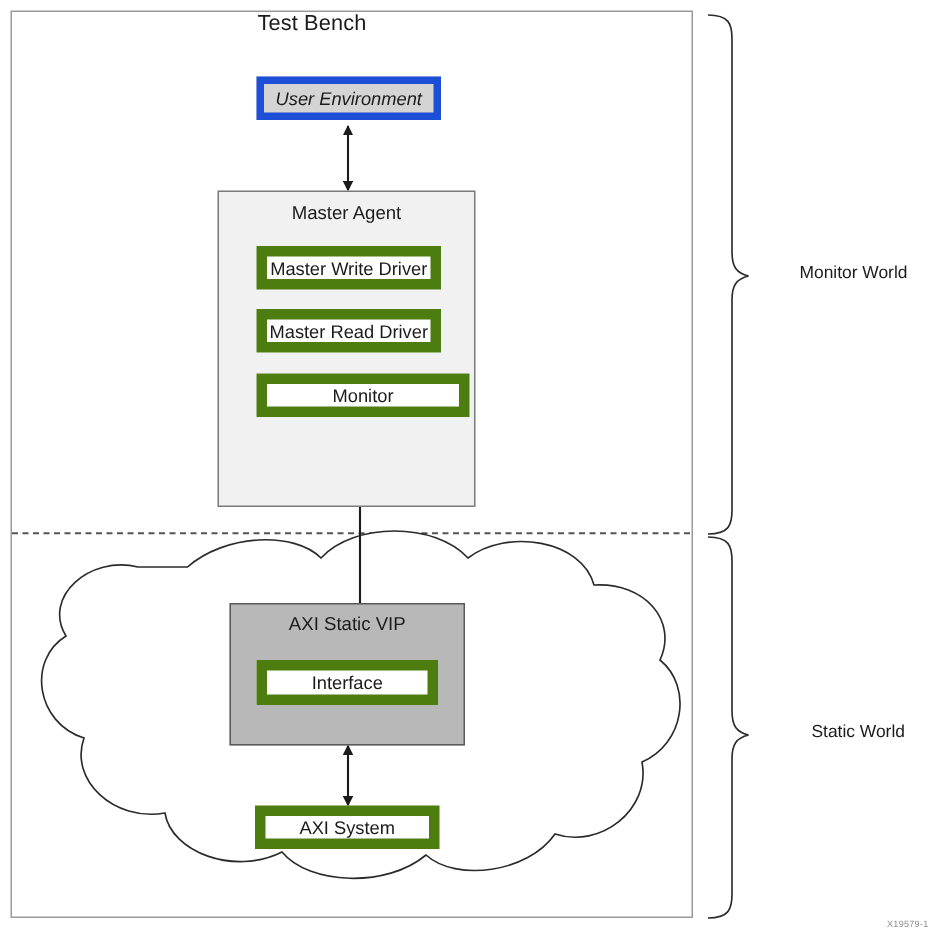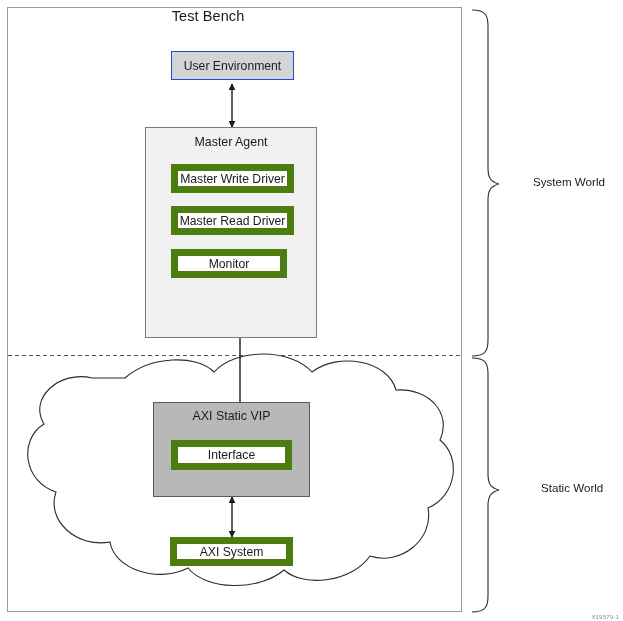--- a/index.html
+++ b/index.html
@@ -47,21 +47,22 @@
     align-items: center;
     justify-content: center;
     font-size: 12.2px;
     color: #1b1b1b;
     border: 7px solid #4d7c0f;
     background: #ffffff;
   }
 
   .node-shaded {
     background: #d4d4d4;
-    border: 1px solid #1d4ed8;
+    border: 5px solid #1d4ed8;
+    font-style: italic;
   }
 
   
   .container-box {
     position: absolute;
     box-sizing: border-box;
     border: 1px solid #7a7a7a;
   }
   .container-label {
     position: absolute;
@@ -176,36 +177,36 @@
   </div>
 
   <div class="node" style="left:171px; top:164px; width:123px; height:29px;">
     <span>Master Write Driver</span>
   </div>
 
   <div class="node" style="left:171px; top:206px; width:123px; height:29px;">
     <span>Master Read Driver</span>
   </div>
 
-  <div class="node" style="left:171px; top:249px; width:116px; height:29px;">
+  <div class="node" style="left:171px; top:249px; width:142px; height:29px;">
     <span>Monitor</span>
   </div>
 
 
   <div class="container-box axi-vip" style="left:153px; top:402px; width:157px; height:95px;">
     <div class="container-label" style="top:6px;">AXI Static VIP</div>
   </div>
 
   <div class="node" style="left:171px; top:440px; width:121px; height:30px;">
     <span>Interface</span>
   </div>
 
   <div class="node" style="left:170px; top:537px; width:123px; height:29px;">
     <span>AXI System</span>
   </div>
 
-  <div class="world-label" style="left:533px; top:175px;">System World</div>
+  <div class="world-label" style="left:533px; top:175px;">Monitor World</div>
 
   <div class="world-label" style="left:541px; top:481px;">Static World</div>
 
   <div class="figure-id">X19579-1</div>
 
 </div>
 
 </body></html>

